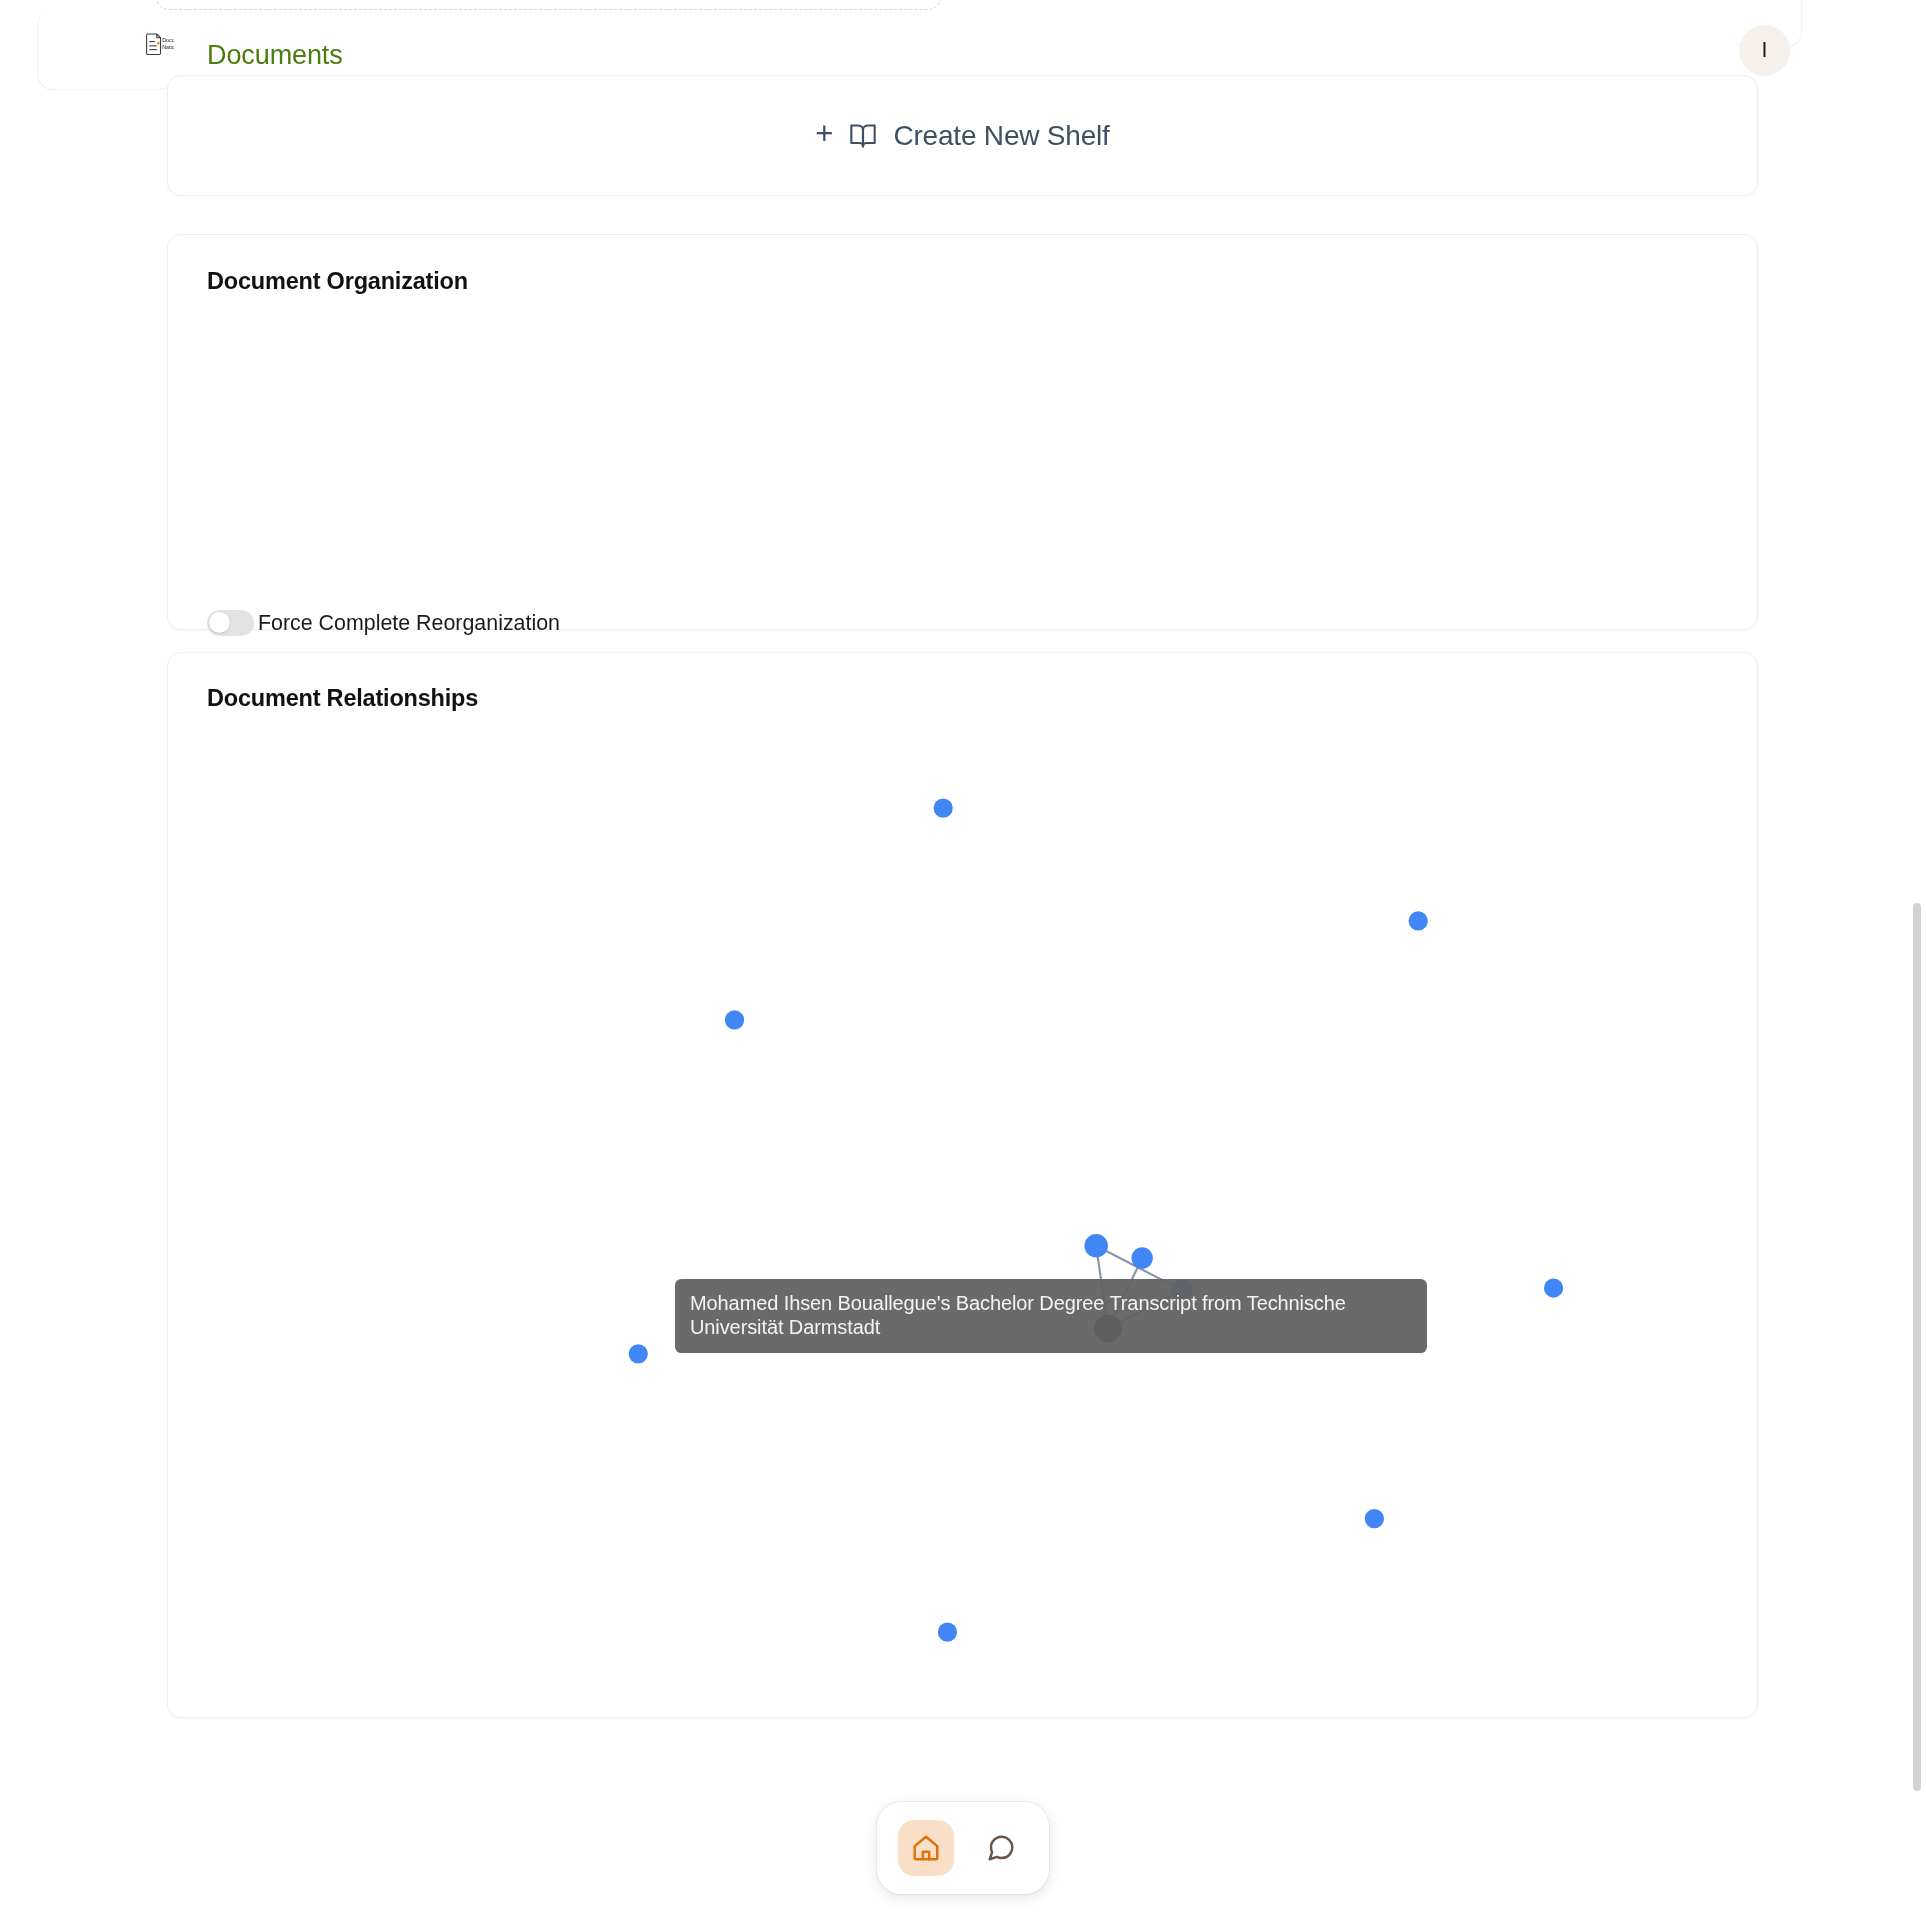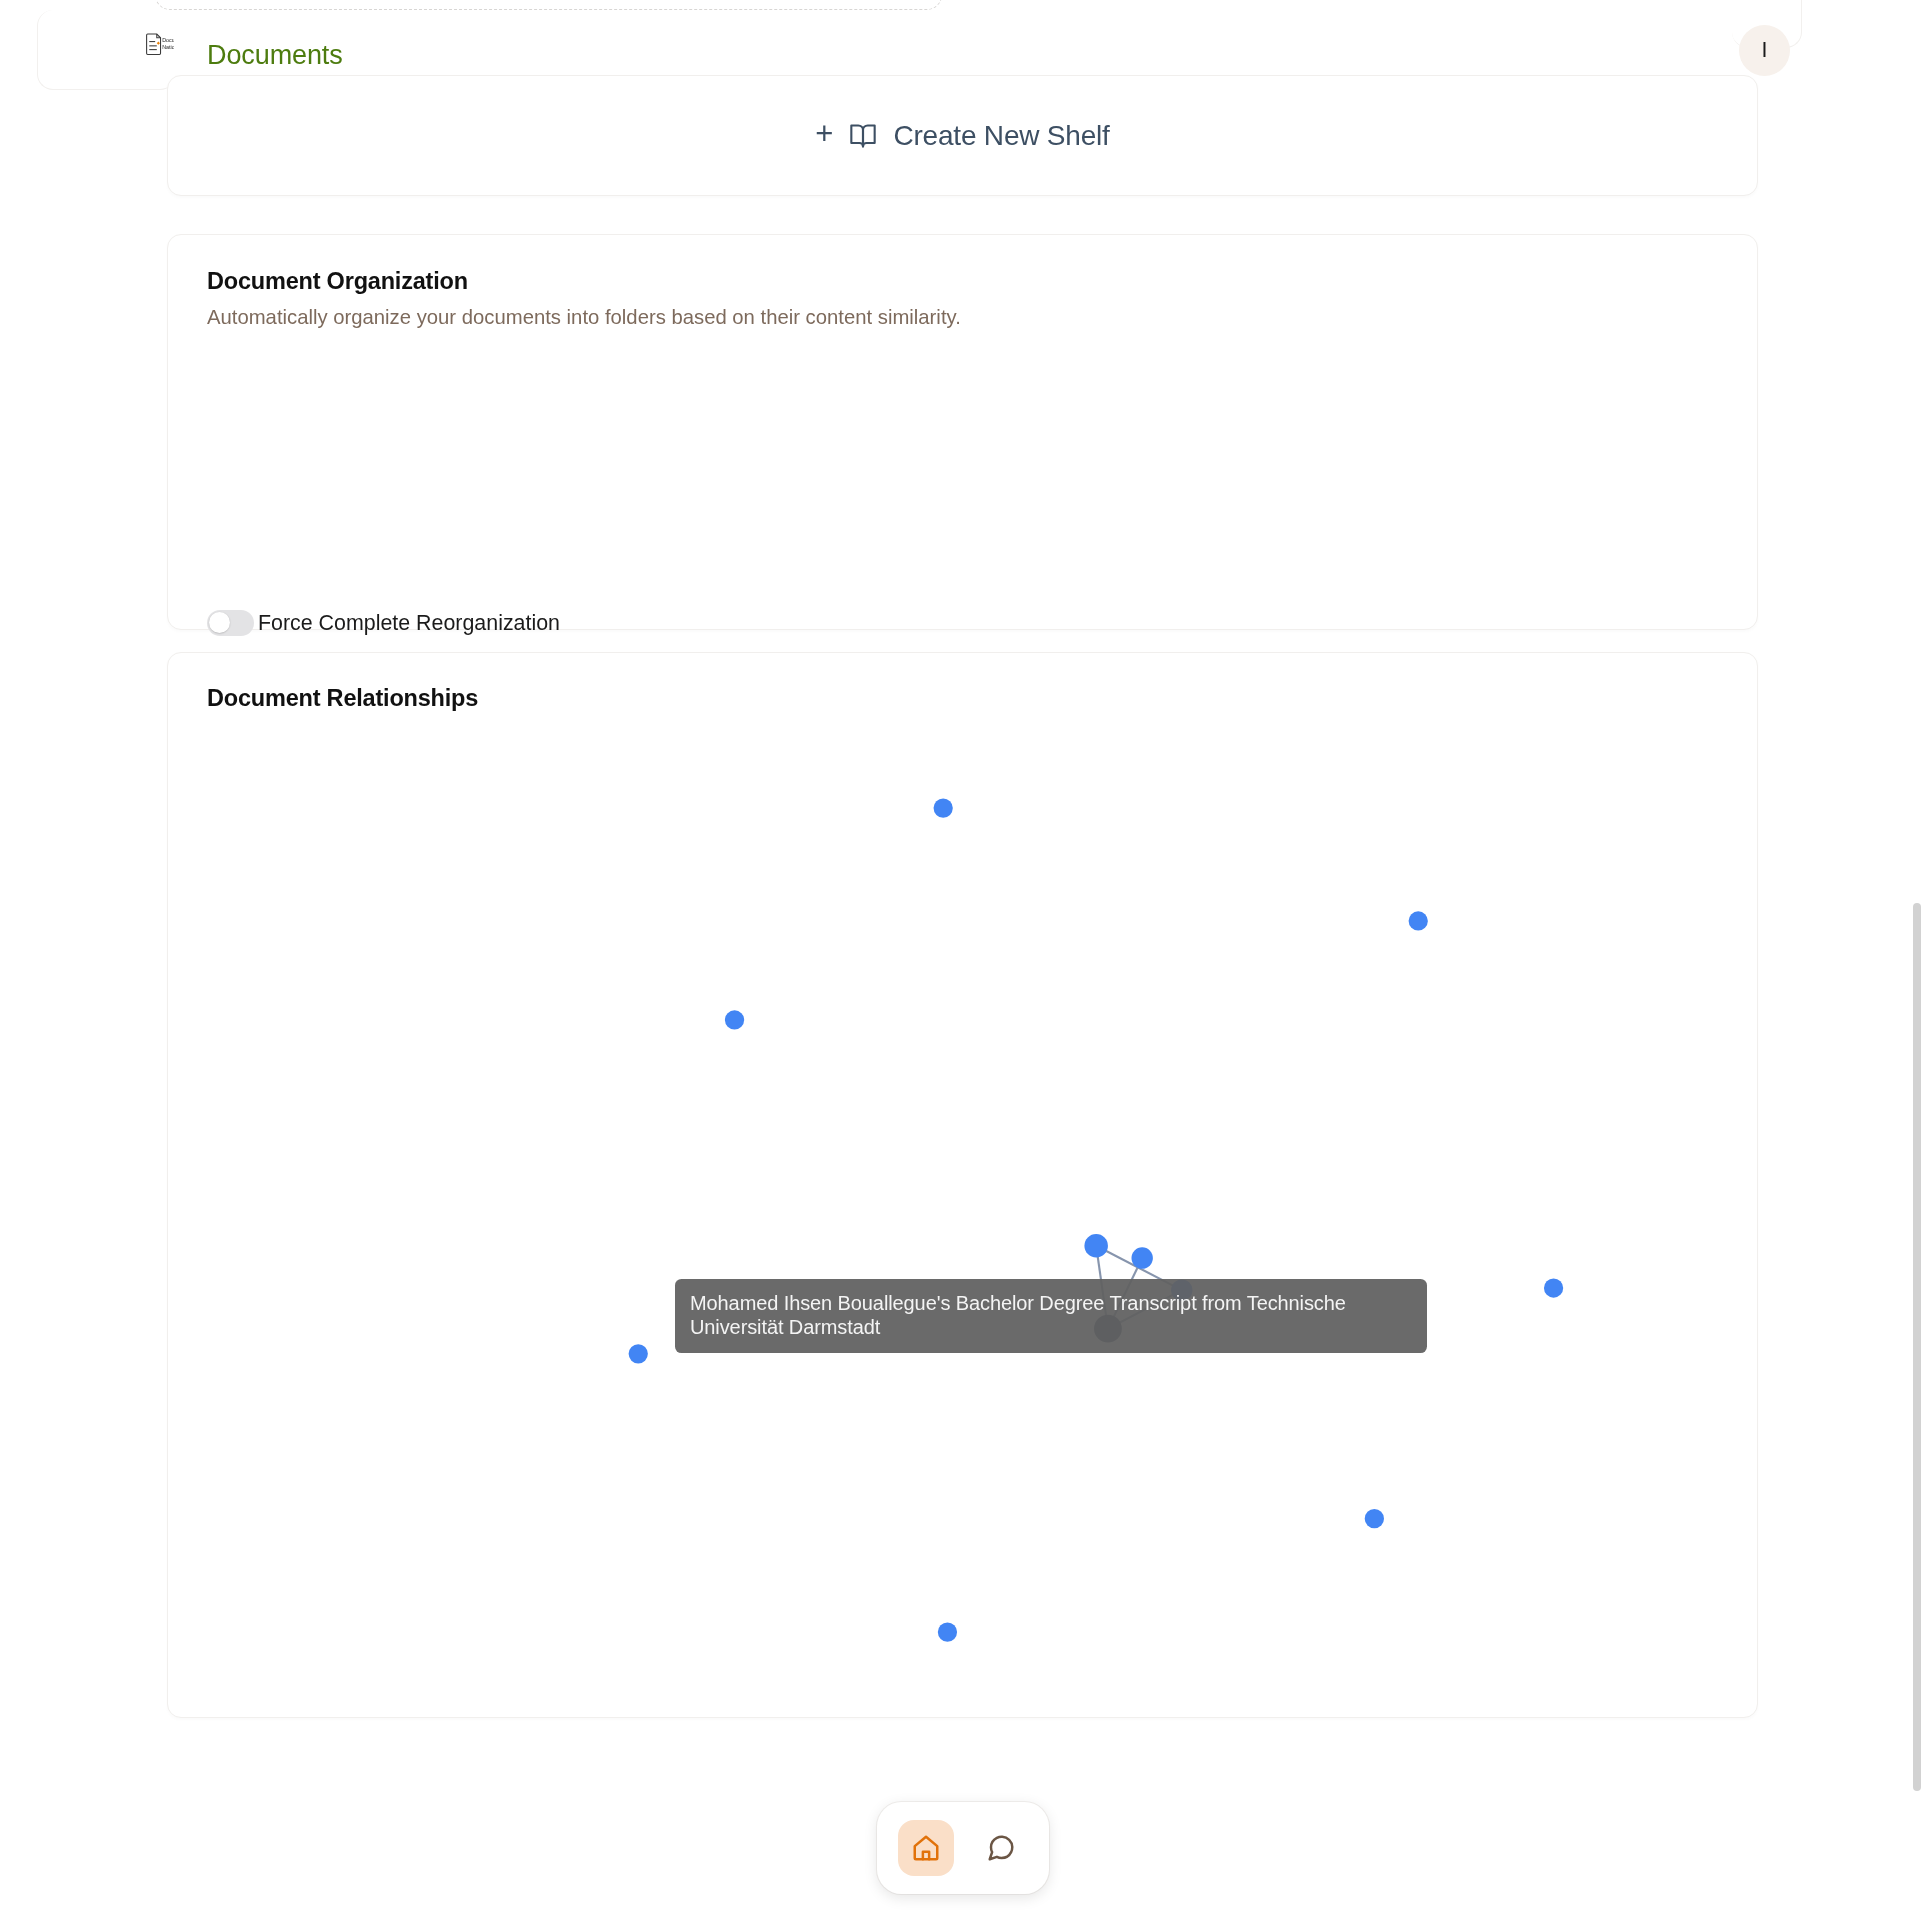--- a/index.html
+++ b/index.html
@@ -339,21 +339,20 @@
           <path d="M2 3h6a4 4 0 0 1 4 4v14a3 3 0 0 0-3-3H2z"></path>
           <path d="M22 3h-6a4 4 0 0 0-4 4v14a3 3 0 0 1 3-3h7z"></path>
         </svg>
       </span>
       <span class="shelf-label">Create New Shelf</span>
     </div>
   </div>
 
   <div class="card card-org">
     <div class="org-title">Document Organization</div>
-    <div class="org-sub">Automatically organize your documents into folders based on their content similarity.</div>
 
     <div class="toggle-row">
       <div class="toggle">
         <div class="knob"></div>
       </div>
       <span class="toggle-label">Force Complete Reorganization</span>
     </div>
 
 
     <div class="org-status">No organization changes suggested. Your documents are well organized!</div>

